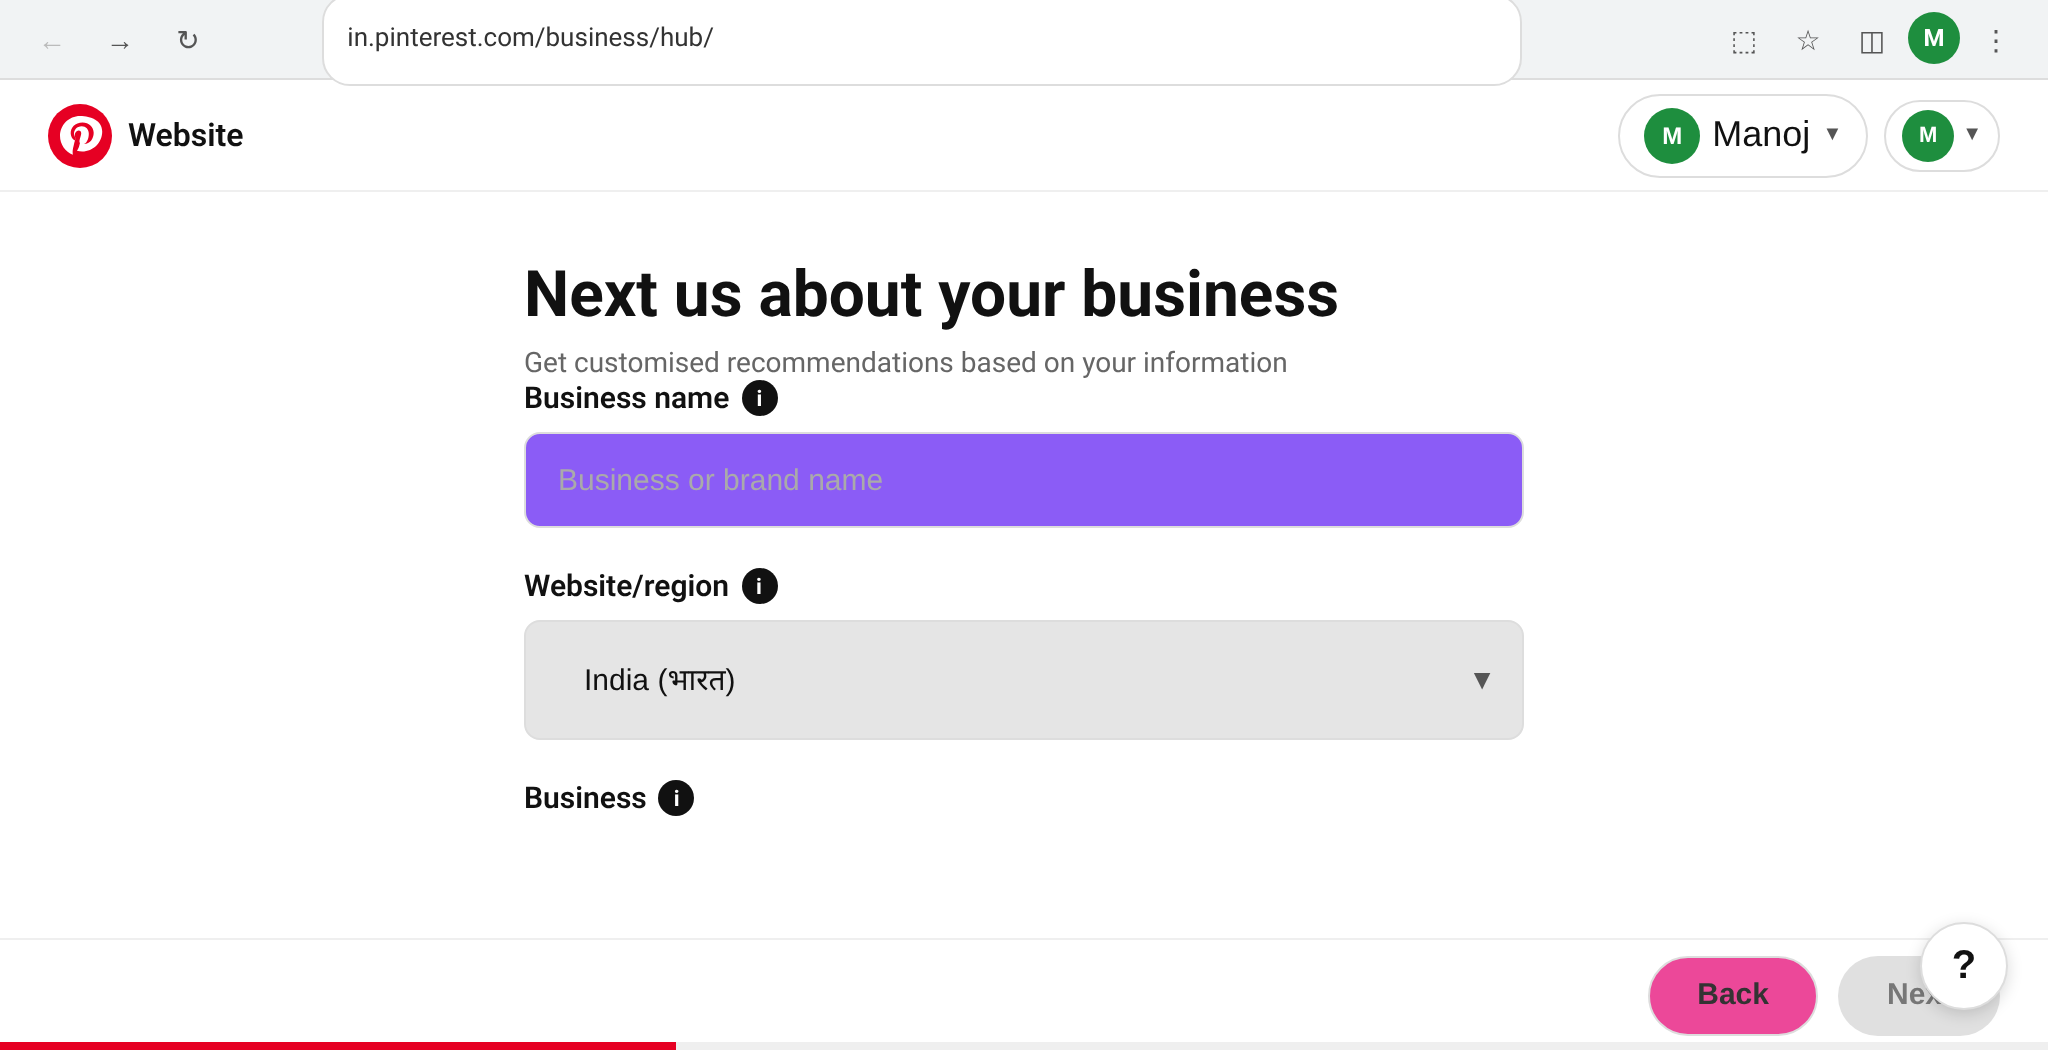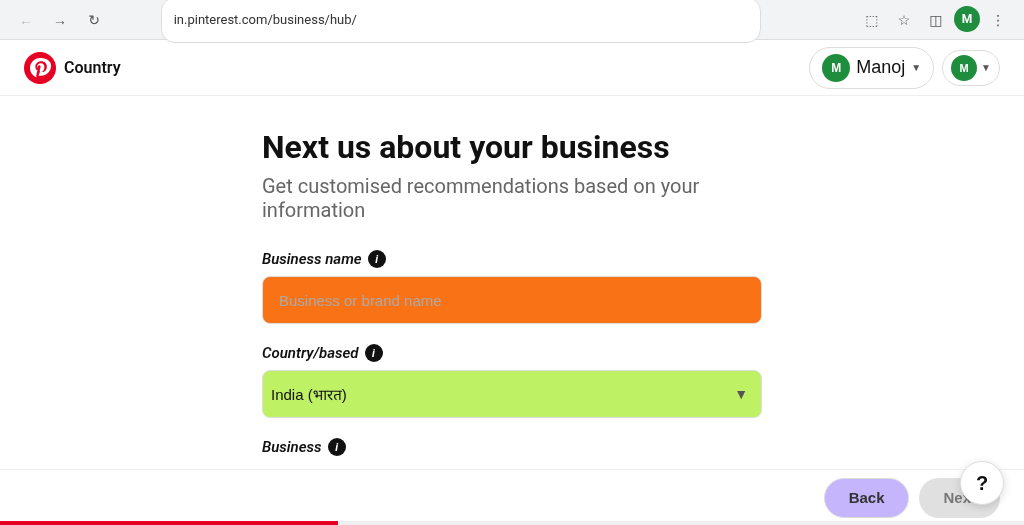--- a/index.html
+++ b/index.html
@@ -217,38 +217,36 @@
     }
 
     .page-title {
       font-size: 32px;
       font-weight: 700;
       color: #111;
       margin-bottom: 8px;
     }
 
     .page-subtitle {
-      font-size: 20px;
+      font-size: 14px;
       color: #666;
-      margin-bottom: 28px;
     }
 
     .form-group {
       margin-bottom: 20px;
     }
 
     .form-label {
       display: flex;
       align-items: center;
       gap: 6px;
       font-size: 15px;
       font-weight: 600;
       color: #111;
       margin-bottom: 8px;
-      font-style: italic;
     }
 
     .info-icon {
       width: 18px;
       height: 18px;
       border-radius: 50%;
       background: #111;
       color: white;
       font-size: 11px;
       font-weight: bold;
@@ -260,37 +258,37 @@
 
     .form-input {
       width: 100%;
       height: 48px;
       border: 1.5px solid #ddd;
       border-radius: 8px;
       padding: 0 16px;
       font-size: 15px;
       color: #111;
       outline: none;
-      background: #f97316;
+      background: #8b5cf6;
     }
 
     .form-input::placeholder {
       color: #aaa;
     }
 
     .form-select {
       width: 100%;
-      height: 48px;
+      height: 60px;
       border: 1.5px solid #ddd;
       border-radius: 8px;
-      padding: 0 8px;
+      padding: 0 29px;
       font-size: 15px;
       color: #111;
       outline: none;
-      background: #bef264;
+      background: #e5e5e5;
       appearance: none;
       cursor: pointer;
     }
 
     .select-wrapper {
       position: relative;
     }
 
     .select-chevron {
       position: absolute;
@@ -332,21 +330,21 @@
       display: flex;
       gap: 10px;
       margin-left: auto;
     }
 
     .btn-back {
       height: 40px;
       padding: 0 24px;
       border-radius: 24px;
       border: 1px solid #ddd;
-      background: #c4b5fd;
+      background: #ec4899;
       font-size: 15px;
       font-weight: 600;
       color: #333;
       cursor: pointer;
     }
 
     .btn-next {
       height: 40px;
       padding: 0 24px;
       border-radius: 24px;
@@ -403,21 +401,21 @@
 
 <div class="app-container">
 
   <nav class="top-nav">
     <div class="brand-logo">
 
       <svg class="pinterest-logo" viewBox="0 0 32 32" fill="none" xmlns="http://www.w3.org/2000/svg">
         <circle cx="16" cy="16" r="16" fill="#E60023"></circle>
         <path d="M16 6C10.48 6 6 10.48 6 16c0 4.24 2.65 7.88 6.42 9.34-.09-.78-.17-1.98.04-2.83.18-.77 1.23-5.2 1.23-5.2s-.31-.63-.31-1.56c0-1.46.85-2.55 1.9-2.55.9 0 1.33.67 1.33 1.48 0 .9-.58 2.26-.87 3.52-.25 1.05.52 1.9 1.55 1.9 1.86 0 3.12-2.4 3.12-5.24 0-2.16-1.46-3.68-3.56-3.68-2.42 0-3.84 1.82-3.84 3.7 0 .73.28 1.52.63 1.94.07.08.08.16.06.24-.06.27-.2.85-.23.97-.04.16-.13.19-.3.11-1.12-.52-1.82-2.17-1.82-3.49 0-2.83 2.06-5.44 5.94-5.44 3.12 0 5.55 2.22 5.55 5.2 0 3.1-1.95 5.59-4.66 5.59-.91 0-1.77-.47-2.06-1.03l-.56 2.1c-.2.78-.75 1.75-1.12 2.34.85.26 1.74.4 2.67.4 5.52 0 10-4.48 10-10S21.52 6 16 6z" fill="white"></path>
       </svg>
-      <span class="brand-text">Country</span>
+      <span class="brand-text">Website</span>
     </div>
 
     <div class="nav-right">
       <button class="user-pill">
         <div class="user-avatar">
           <span>M</span>
         </div>
         <span class="user-name">Manoj</span>
         <span class="chevron-down">▼</span>
       </button>
@@ -442,21 +440,21 @@
           <span>Business name</span>
           <div class="info-icon">
             <span>i</span>
           </div>
         </label>
         <input type="text" class="form-input" placeholder="Business or brand name" style="">
       </div>
 
       <div class="form-group">
         <label class="form-label">
-          <span>Country/based</span>
+          <span>Website/region</span>
           <div class="info-icon">
             <span>i</span>
           </div>
         </label>
         <div class="select-wrapper">
           <select class="form-select">
             <option>India (भारत)</option>
             <option>United States</option>
             <option>United Kingdom</option>
             <option>Australia</option>

